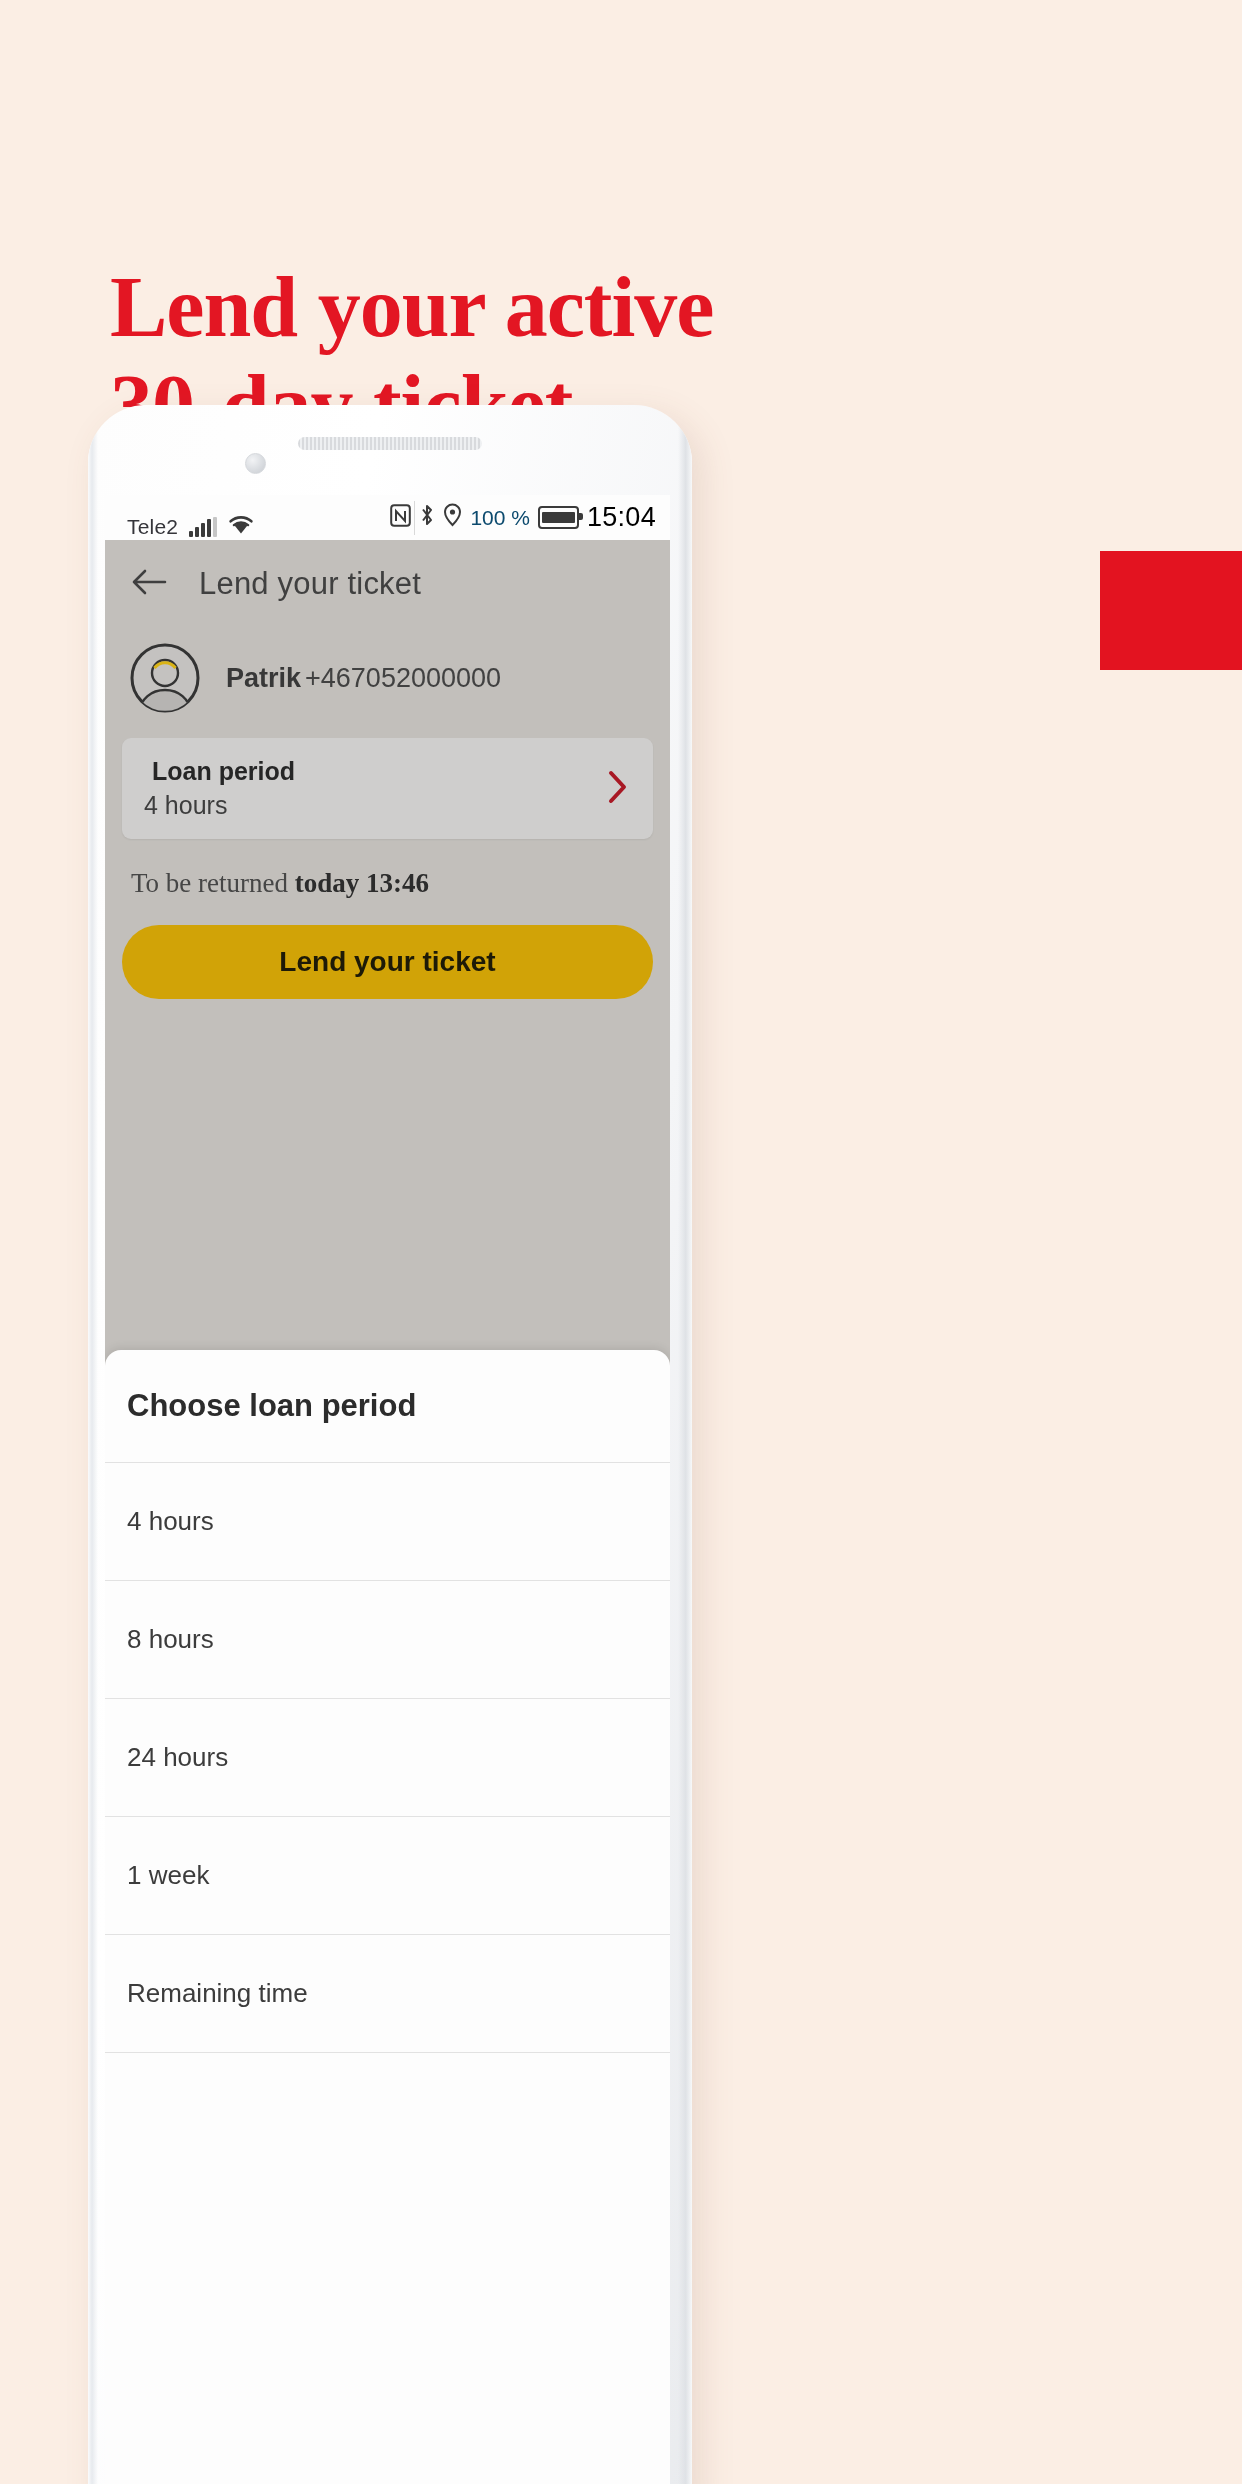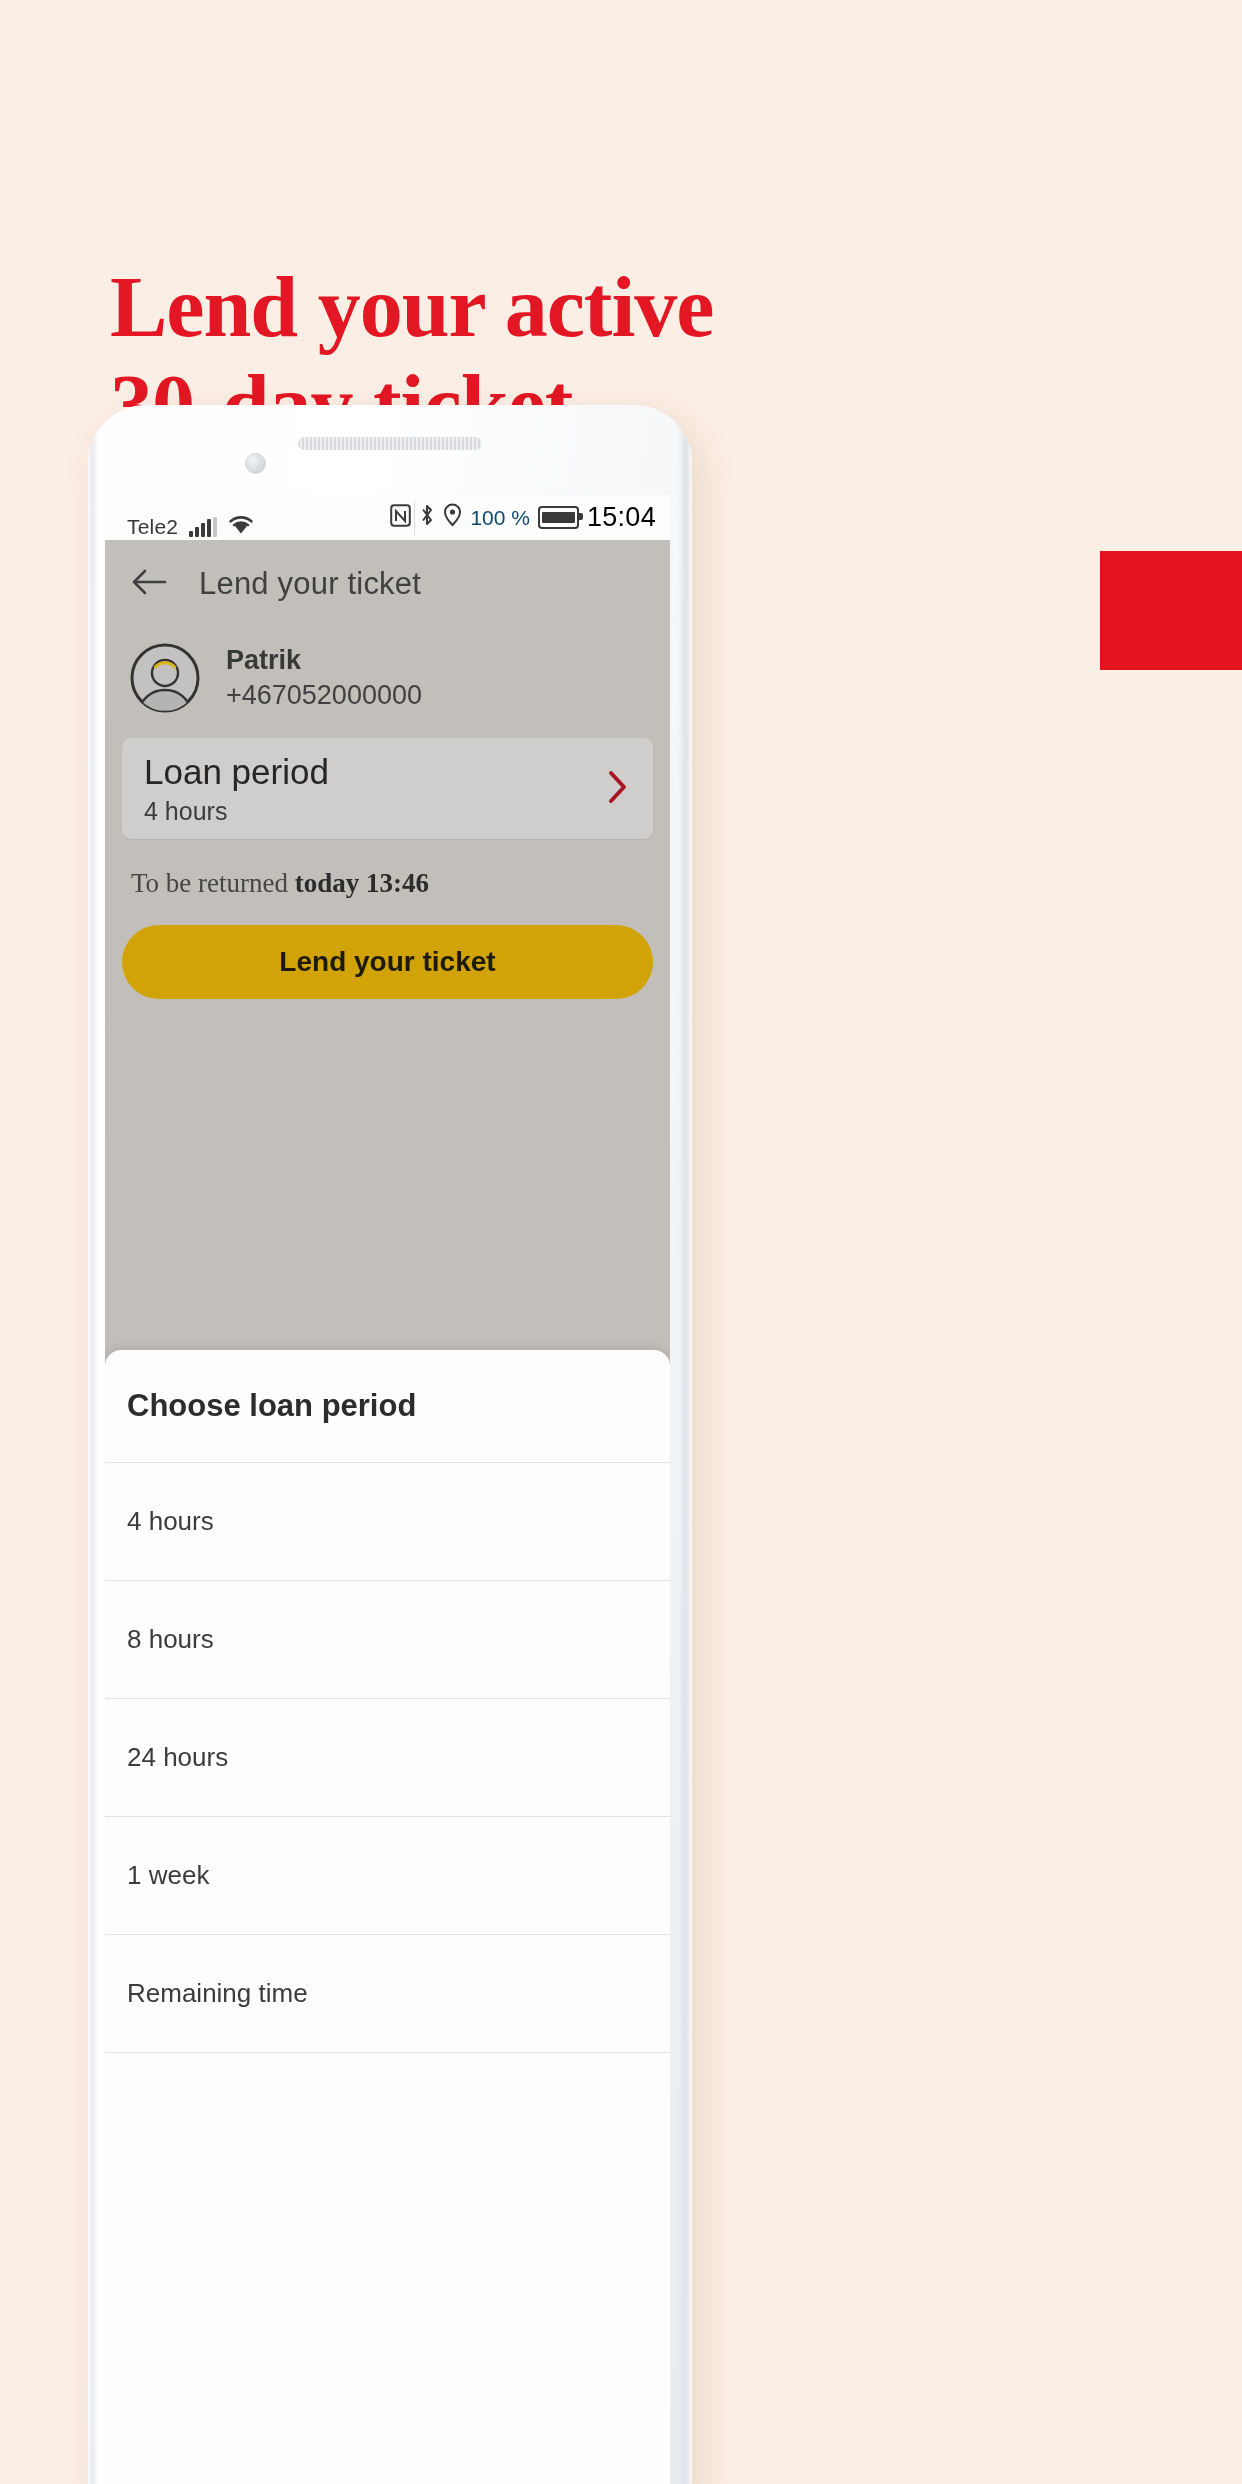--- a/index.html
+++ b/index.html
@@ -111,36 +111,36 @@
   
   .appbar{
     height:88px;display:flex;align-items:center;gap:32px;padding-left:26px;
   }
   .appbar-title{font-size:31px;color:#404040;letter-spacing:.2px;}
   
   .contact{
     display:flex;align-items:center;gap:25px;padding:14px 0 18px 24px;
   }
   .avatar{width:72px;height:72px;flex:0 0 72px;}
-  .contact-text{display:flex;flex-direction:column;gap:4px;}
+  .contact-text{display:flex;flex-direction:row;gap:4px;}
   .contact-name{font-size:27px;font-weight:bold;color:#383838;}
   .contact-phone{font-size:27px;color:#414141;}
   
   .card{
     margin:6px 17px 0 17px;
     background:#cfcecd;
     border-radius:9px;
     height:101px;
     display:flex;align-items:center;
     position:relative;
     padding-left:22px;
     box-shadow:0 1px 2px rgba(0,0,0,.07);
   }
   .card-labels{display:flex;flex-direction:column;gap:5px;}
-  .card-title{font-size:35px;font-weight:normal;color:#262626;}
+  .card-title{font-size:25px;font-weight:bold;color:#262626;margin-left:8px;}
   .card-sub{font-size:25px;color:#3d3d3d;}
   .chevron{position:absolute;right:25px;top:50%;transform:translateY(-50%);}
   
   .returned{
     padding:29px 0 0 26px;
     font-size:27px;color:#464646;font-family:Liberation Serif, serif;
   }
   .returned b{color:#2c2c2c;font-weight:bold;}
   
   .cta{

